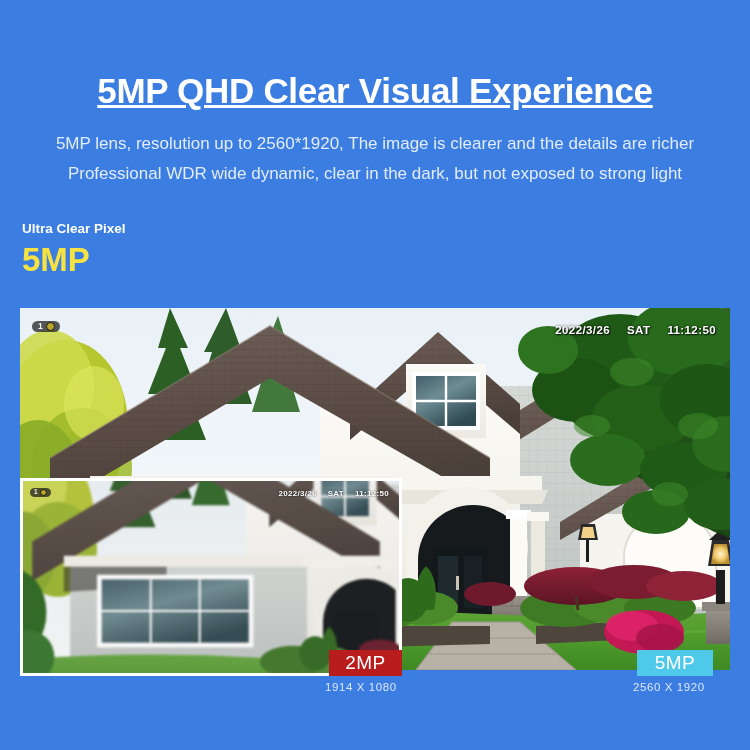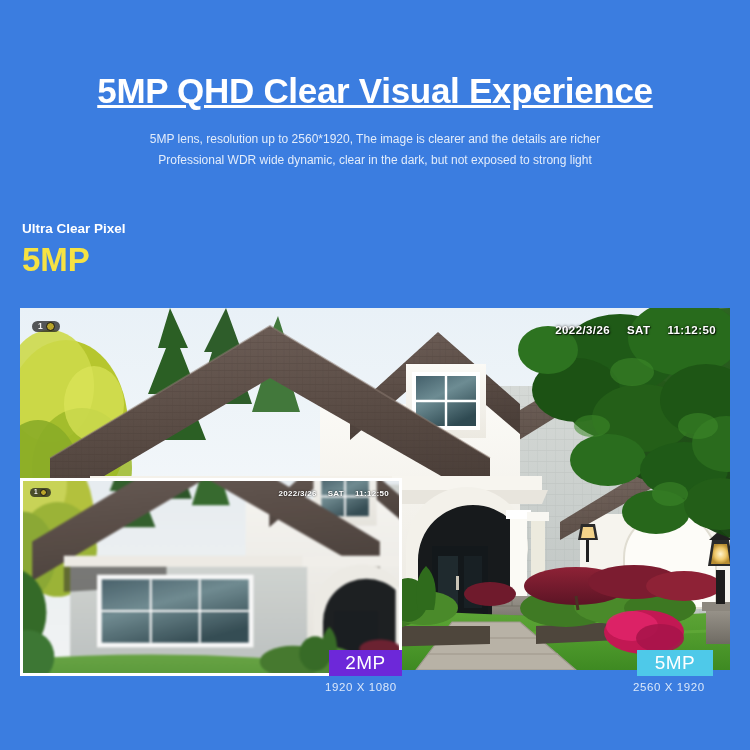--- a/index.html
+++ b/index.html
@@ -17,21 +17,21 @@
     color:#ffffff;
     font-size:35px;
     font-weight:bold;
     letter-spacing:-0.3px;
     line-height:1.1;
     text-decoration:underline;
   }
   .subtitle-block { margin-top:18px; }
   .subtitle-line {
     color:#e2ecfb;
-    font-size:12px;
+    font-size:17px;
     line-height:1.82;
     font-weight:400;
   }
 
   
   .specs {
     position:absolute;
     top:222px; left:0; right:14px;
     height:70px;
   }
@@ -132,21 +132,21 @@
     position:absolute;
     display:flex; align-items:center; justify-content:center;
     color:#ffffff;
     font-size:19px;
     font-weight:400;
     letter-spacing:0.5px;
   }
   .badge-2mp {
     left:329px; top:650px;
     width:73px; height:26px;
-    background:#6d28d9;
+    background:#b91c1c;
     text-align:center;
   }
   .badge-5mp {
     left:637px; top:650px;
     width:76px; height:26px;
     background:#4ec9e9;
   }
 
   
   .caption {
@@ -543,14 +543,14 @@
   <div class="osd-inset">
     <span>2022/3/26</span>
     <span>SAT</span>
     <span>11:12:50</span>
   </div>
 </div>
 
 <div class="mp-badge badge-2mp">2MP</div>
 <div class="mp-badge badge-5mp">5MP</div>
 
-<div class="caption cap-left">1920 X 1080</div>
+<div class="caption cap-left">1914 X 1080</div>
 <div class="caption cap-right">2560 X 1920</div>
 
 </body></html>

